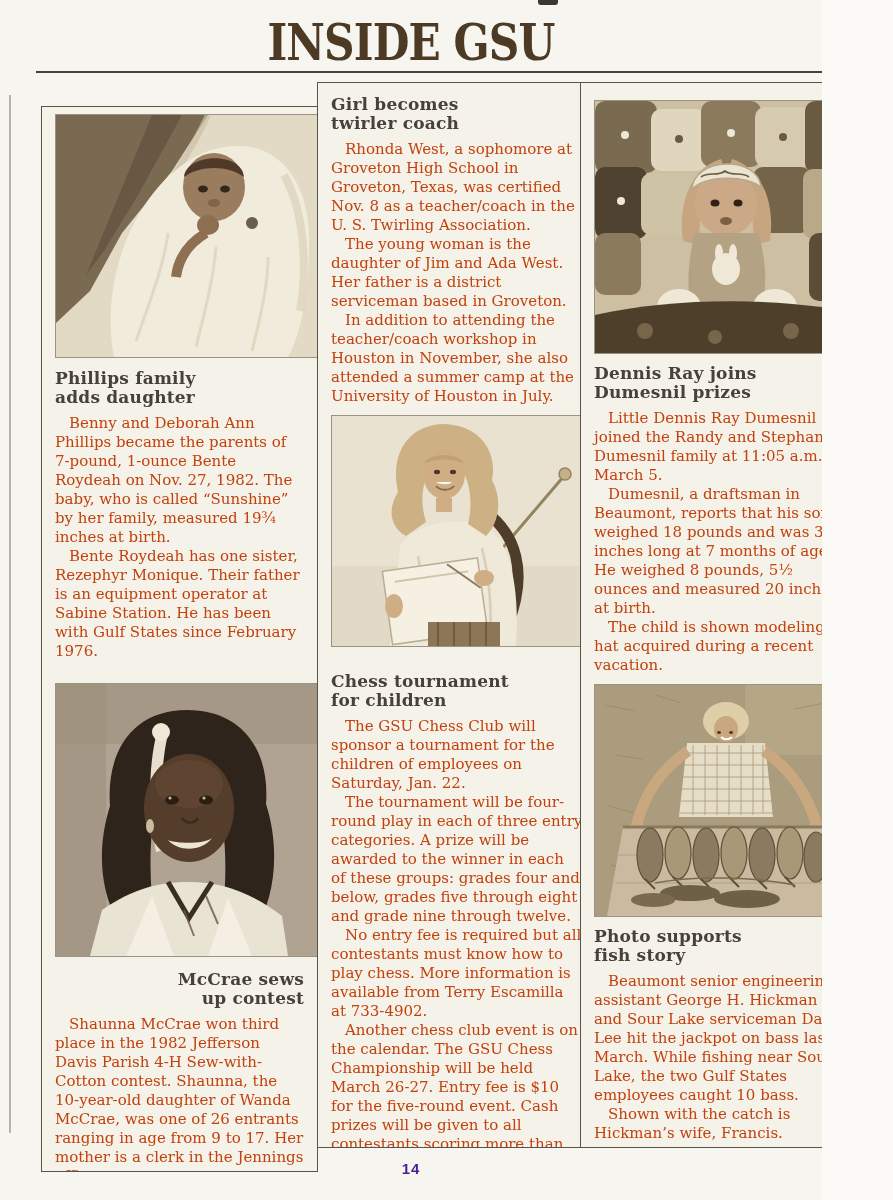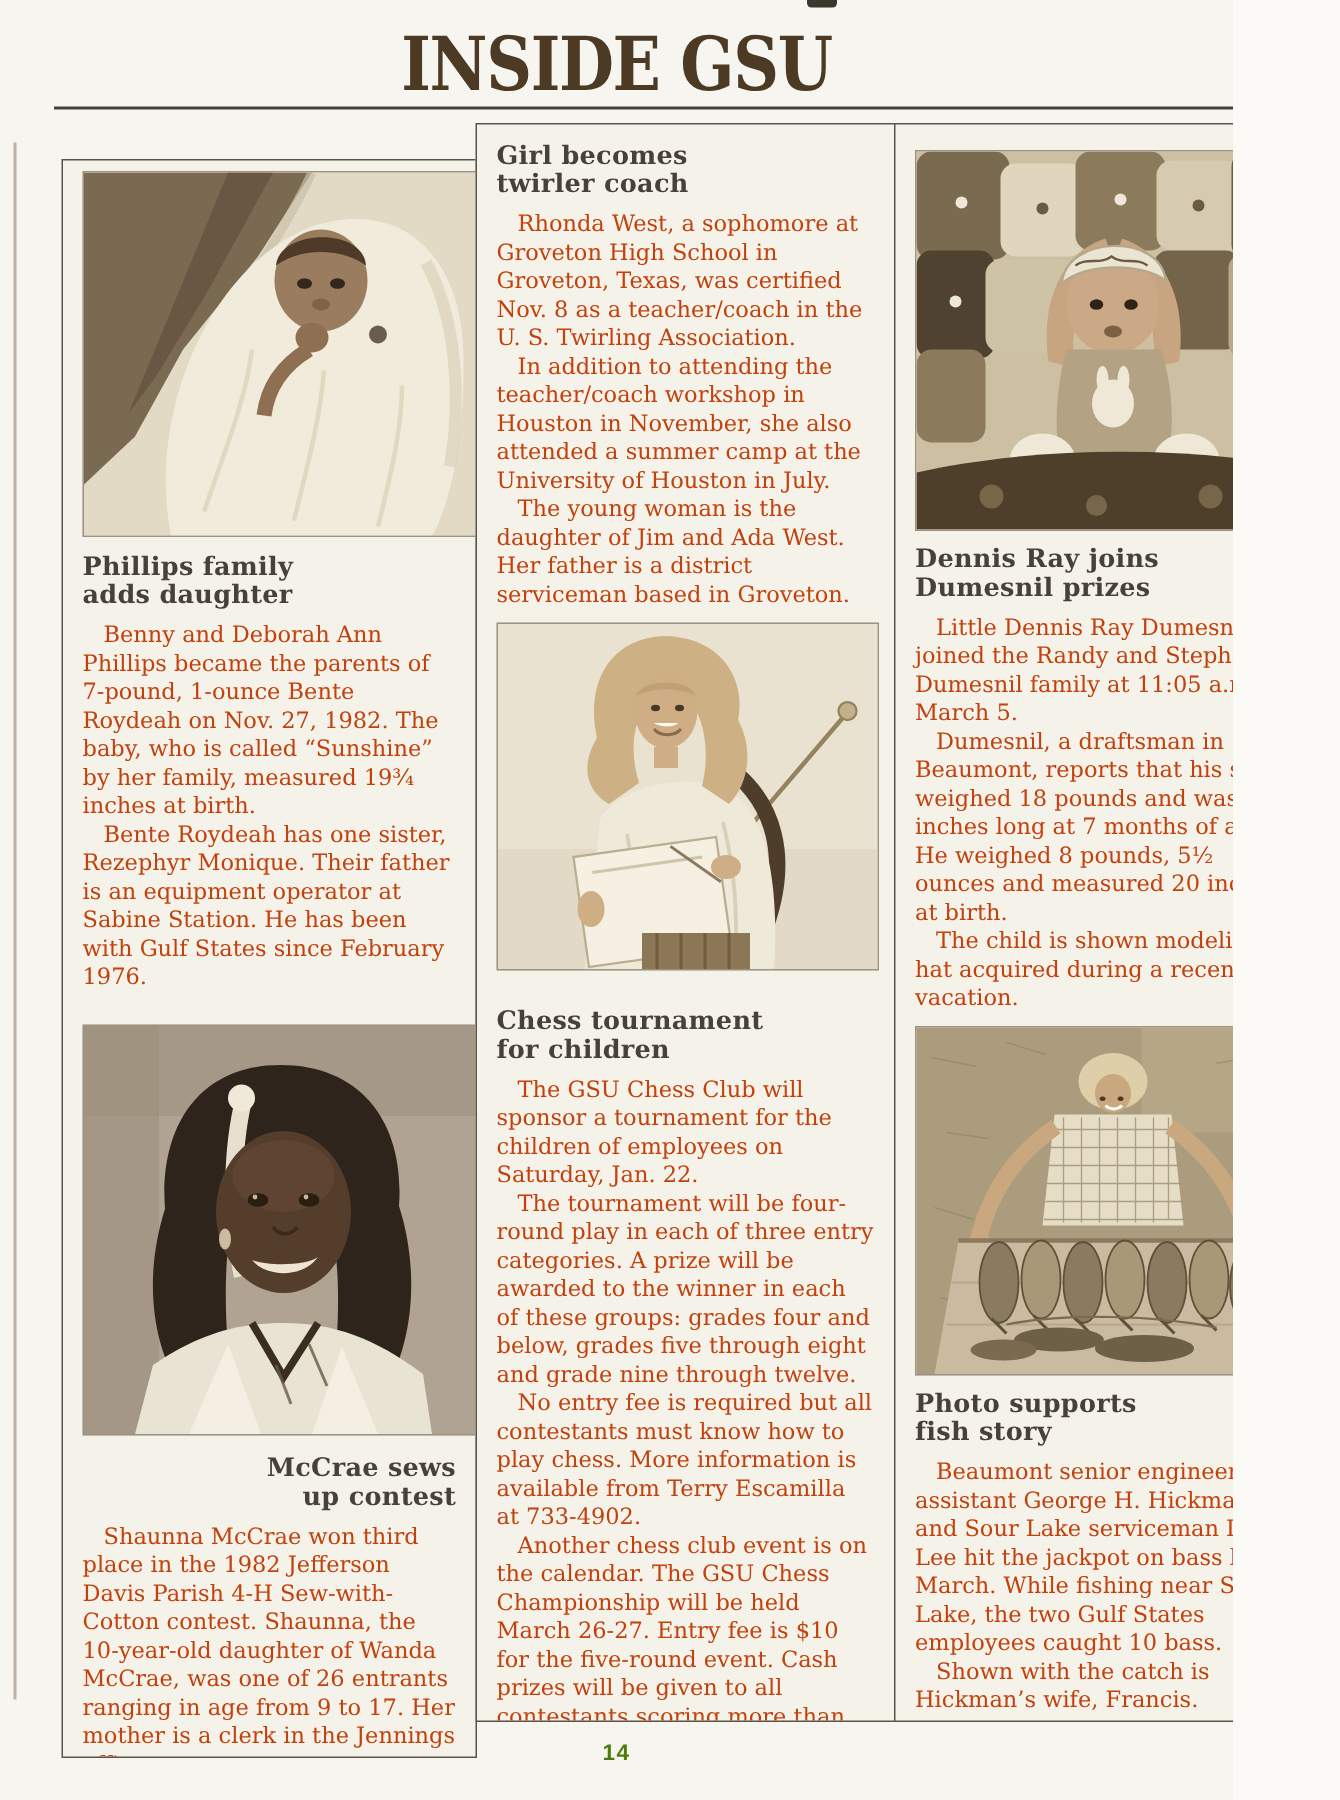--- a/index.html
+++ b/index.html
@@ -13,35 +13,35 @@
     font-family:"DejaVu Serif", serif;font-weight:bold;font-size:46px;
     color:#4c3a24;letter-spacing:-1px;transform:scaleX(.92) scaleY(1.08);
   }
   .masthead-rule{position:absolute;top:71px;left:36px;width:843px;height:2px;background:#46413a;z-index:1;}
 
   
   .col{position:absolute;top:82px;height:1066px;border:1px solid #59544b;background:#f5f2ea;
        box-sizing:border-box;padding:0 13px;overflow:hidden;z-index:2;}
   .col-left{left:41px;width:277px;margin-top:24px;}
   .col-mid{left:317px;width:280px;}
-  .col-right{left:596px;width:282px;}
+  .col-right{left:580px;width:282px;}
 
   .photo{margin:7px auto 0;border:1px solid #9a9283;box-shadow:0 0 0 1px #e4ddcd inset;
          line-height:0;width:max-content;background:#e6ddc9;}
   .photo svg{display:block;}
 
   .headline{margin:11px 0 0 0;font-weight:bold;font-size:17px;line-height:1.14;
             color:#46413a;letter-spacing:.2px;}
   p.body{margin:6px 0 0 0;font-size:15px;line-height:19px;color:#c2410c;text-indent:14px;}
   p.body + p.body{margin-top:0;}
 
   
   .page-number{position:absolute;left:0;right:0;top:1160px;text-align:center;
                font-family:"Liberation Sans", sans-serif;font-weight:bold;
-               font-size:15px;color:#4d7c0f;letter-spacing:1px;}
+               font-size:15px;color:#4c1d95;letter-spacing:1px;}
 
   
   .scan-edge-line{position:absolute;left:9px;top:95px;width:2px;height:1038px;background:#aaa394;opacity:.8;z-index:1;}
   .scan-mark-top{position:absolute;left:538px;top:0;width:20px;height:5px;background:#3a372f;border-radius:0 0 3px 3px;z-index:4;}
   .scan-smudge-top-right{position:absolute;left:858px;top:3px;width:24px;height:11px;background:#dbd8d0;border-radius:50%;z-index:4;}
   .page-curl{position:absolute;width:38px;height:42px;z-index:5;}
   .page-curl-top{left:841px;top:126px;}
   .page-curl-bottom{left:841px;top:598px;}
 </style>
 </head>
@@ -122,22 +122,22 @@
   </div>
 
   <div class="col col-mid">
 
     <section>
       <h2 class="headline" style="margin-top:12px;">
         <span>Girl becomes</span><br>
         <span>twirler coach</span>
       </h2>
       <p class="body">Rhonda West, a sophomore at Groveton High School in Groveton, Texas, was certified Nov. 8 as a teacher/coach in the U. S. Twirling Association.</p>
+      <p class="body">The young woman is the daughter of Jim and Ada West. Her father is a district serviceman based in Groveton.</p>
       <p class="body">In addition to attending the teacher/coach workshop in Houston in November, she also attended a summer camp at the University of Houston in July.</p>
-      <p class="body">The young woman is the daughter of Jim and Ada West. Her father is a district serviceman based in Groveton.</p>
       <div class="photo" style="margin-top:9px;" title="Rhonda West holding a certificate with a twirling baton over her shoulder">
         <svg width="253" height="230" viewBox="0 0 253 230">
           <rect width="253" height="230" fill="#e9e2d0"></rect>
           <rect x="0" y="150" width="253" height="80" fill="#ded5bf" opacity=".6"></rect>
           <line x1="92" y1="224" x2="232" y2="60" stroke="#93835f" stroke-width="3"></line>
           <circle cx="233" cy="58" r="6" fill="#c4b18a" stroke="#93835f" stroke-width="1.5"></circle>
           <path d="M148 92 C 186 116, 196 158, 176 208" stroke="#4e3d2a" stroke-width="11" fill="none"></path>
           <path d="M58 230 L 68 130 C 84 104, 138 98, 158 114 C 178 128, 188 172, 184 230 Z" fill="#efe9da"></path>
           <path d="M86 140 C 92 170 92 196 90 224 M150 132 C 158 164 160 194 158 224" stroke="#d9cfb8" stroke-width="2.5" fill="none"></path>
           <path d="M110 8 C 74 10, 58 40, 66 76 C 54 96, 60 112, 74 120 L 94 106 C 88 86, 90 70, 96 58 L 130 54 C 140 70, 140 92, 136 108 L 154 120 C 168 106, 170 82, 160 64 C 166 34, 146 8, 110 8 Z" fill="#cdb184"></path>

